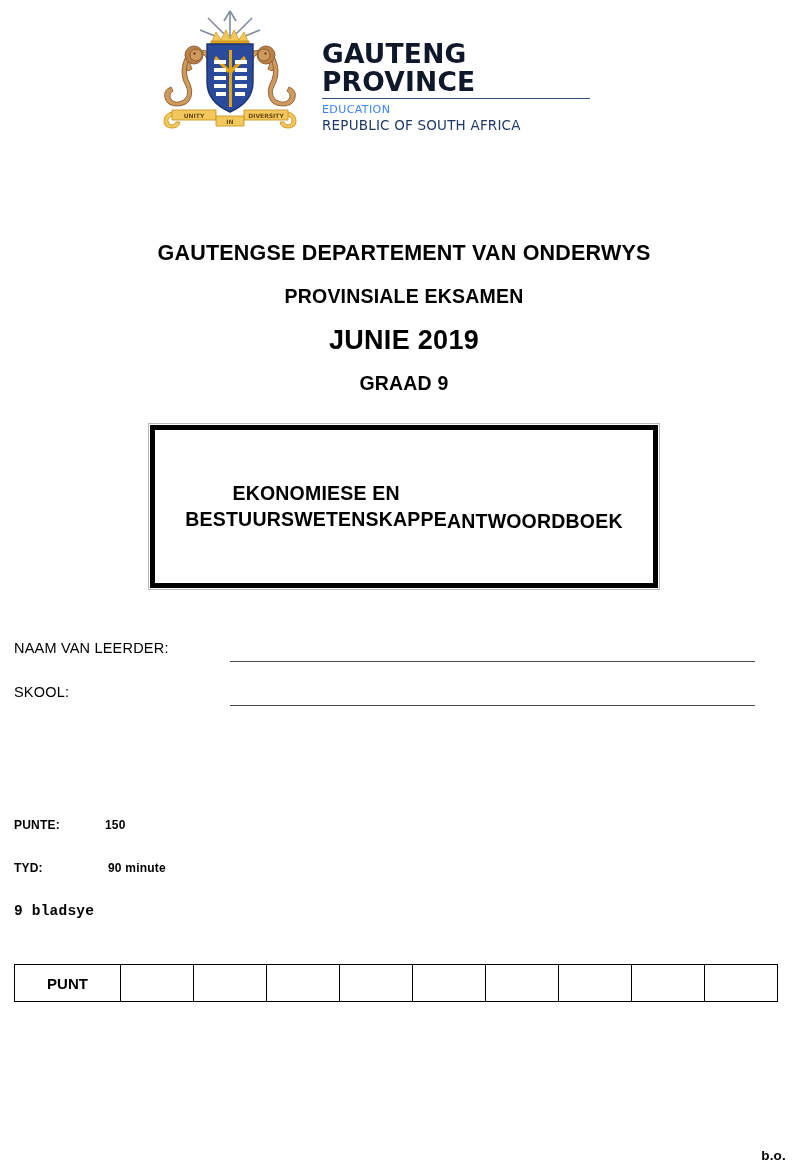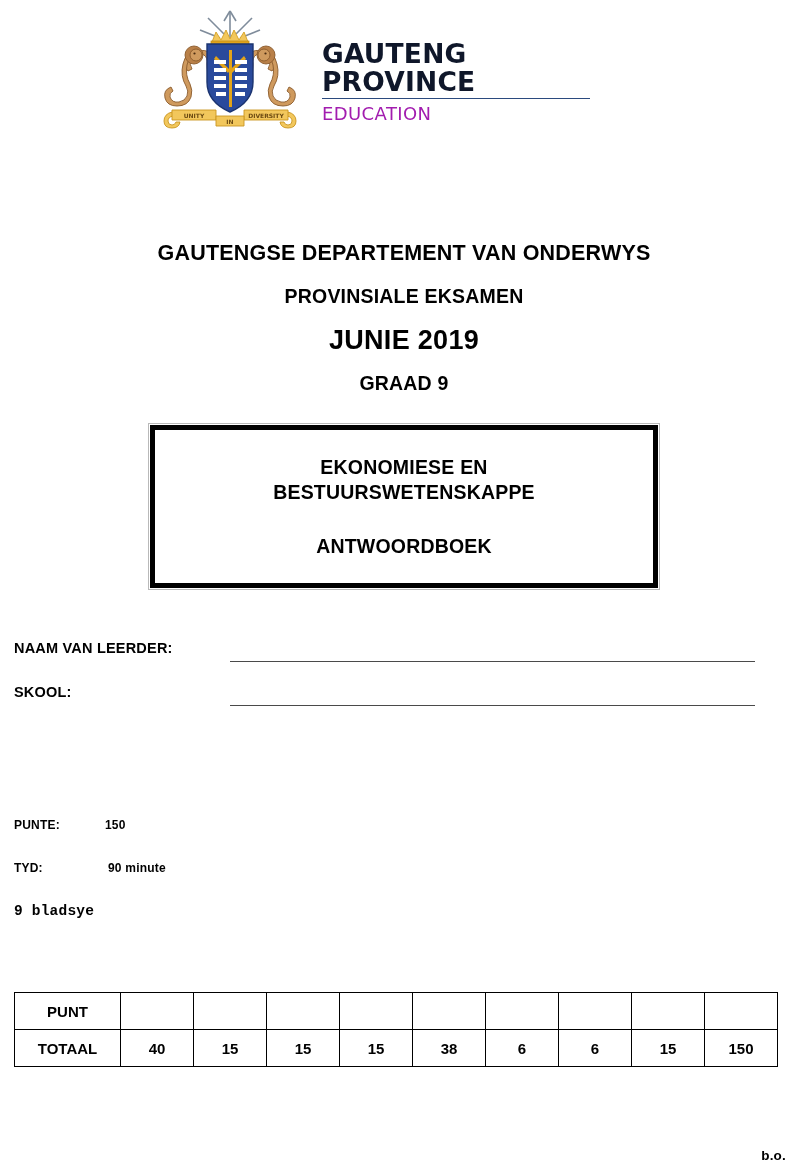--- a/index.html
+++ b/index.html
@@ -42,22 +42,22 @@
     font-weight: bold;
     letter-spacing: 0.2px;
     color: #0f172a;
     line-height: 1.05;
     border-bottom: 1.6px solid #2b4a7e;
     padding-bottom: 2px;
     display: inline-block;
   }
   .logo-line2 {
     font-family: "DejaVu Sans", sans-serif;
-    font-size: 18px;
-    color: #a21caf;
+    font-size: 11px;
+    color: #3b82f6;
     letter-spacing: 0.4px;
     margin-top: 4px;
   }
   .logo-line3 {
     font-family: "DejaVu Sans", sans-serif;
     font-size: 13.5px;
     color: #1f3864;
     letter-spacing: 0.2px;
     margin-top: 1px;
   }
@@ -109,21 +109,21 @@
   .subject-box-inner {
     position: absolute;
     left: 1px;
     top: 1px;
     right: 1px;
     bottom: 1px;
     border: 5px solid #000000;
     box-sizing: border-box;
     background: #ffffff;
     display: flex;
-    flex-direction: column;
+    flex-direction: row;
     align-items: center;
     justify-content: center;
   }
   .subject-title {
     font-size: 19.5px;
     font-weight: bold;
     text-align: center;
     line-height: 1.3;
     letter-spacing: 0.2px;
   }
@@ -144,21 +144,21 @@
   }
   .field-row {
     position: relative;
     height: 44px;
   }
   .field-label {
     position: absolute;
     left: 0;
     top: 0;
     font-size: 14.5px;
-    font-weight: bold;
+    font-weight: normal;
     letter-spacing: 0.2px;
     white-space: nowrap;
     text-align: right;
   }
   .field-line {
     position: absolute;
     left: 216px;
     right: 19px;
     top: 21px;
     border-bottom: 1.5px solid #4a4a4a;
@@ -191,21 +191,21 @@
     font-size: 14.5px;
     font-weight: bold;
     letter-spacing: 0.2px;
     font-family: Liberation Mono, monospace;
   }
 
   
   .marks-table {
     position: absolute;
     left: 14px;
-    top: 992px;
+    top: 964px;
     border-collapse: collapse;
     table-layout: fixed;
     width: 753px;
   }
   .marks-table td {
     border: 1.2px solid #000000;
     height: 36px;
     text-align: center;
     vertical-align: middle;
     font-size: 15px;
@@ -296,20 +296,21 @@
       </g>
       <text x="44" y="109.5" font-family="DejaVu Sans, sans-serif" font-size="6" font-weight="bold" fill="#6b4a12" text-anchor="middle">UNITY</text>
       <text x="116" y="109.5" font-family="DejaVu Sans, sans-serif" font-size="6" font-weight="bold" fill="#6b4a12" text-anchor="middle">DIVERSITY</text>
       <text x="80" y="115.5" font-family="DejaVu Sans, sans-serif" font-size="6" font-weight="bold" fill="#6b4a12" text-anchor="middle">IN</text>
     </svg>
   </div>
 
   <div class="logo-text">
     <div class="logo-line1">GAUTENG PROVINCE</div>
     <div class="logo-line2">EDUCATION</div>
+    <div class="logo-line3">REPUBLIC OF SOUTH AFRICA</div>
   </div>
 </div>
 
 <div class="headings">
   <div class="h-dept">GAUTENGSE DEPARTEMENT VAN ONDERWYS</div>
   <div class="h-exam">PROVINSIALE EKSAMEN</div>
   <div class="h-date">JUNIE 2019</div>
   <div class="h-grade">GRAAD 9</div>
 </div>
 
@@ -358,28 +359,16 @@
       <td class="val-cell"></td>
       <td class="val-cell"></td>
       <td class="val-cell"></td>
       <td class="val-cell"></td>
       <td class="val-cell"></td>
       <td class="val-cell"></td>
       <td class="val-cell"></td>
       <td class="val-cell"></td>
       <td class="val-cell"></td>
     </tr>
-    <tr>
-      <td class="label-cell">TOTAAL</td>
-      <td class="val-cell">40</td>
-      <td class="val-cell">15</td>
-      <td class="val-cell">15</td>
-      <td class="val-cell">15</td>
-      <td class="val-cell">38</td>
-      <td class="val-cell">6</td>
-      <td class="val-cell">6</td>
-      <td class="val-cell">15</td>
-      <td class="val-cell total-cell">150</td>
-    </tr>
   </tbody>
 </table>
 
 <div class="footer-bo">b.o.</div>
 
 </body></html>

